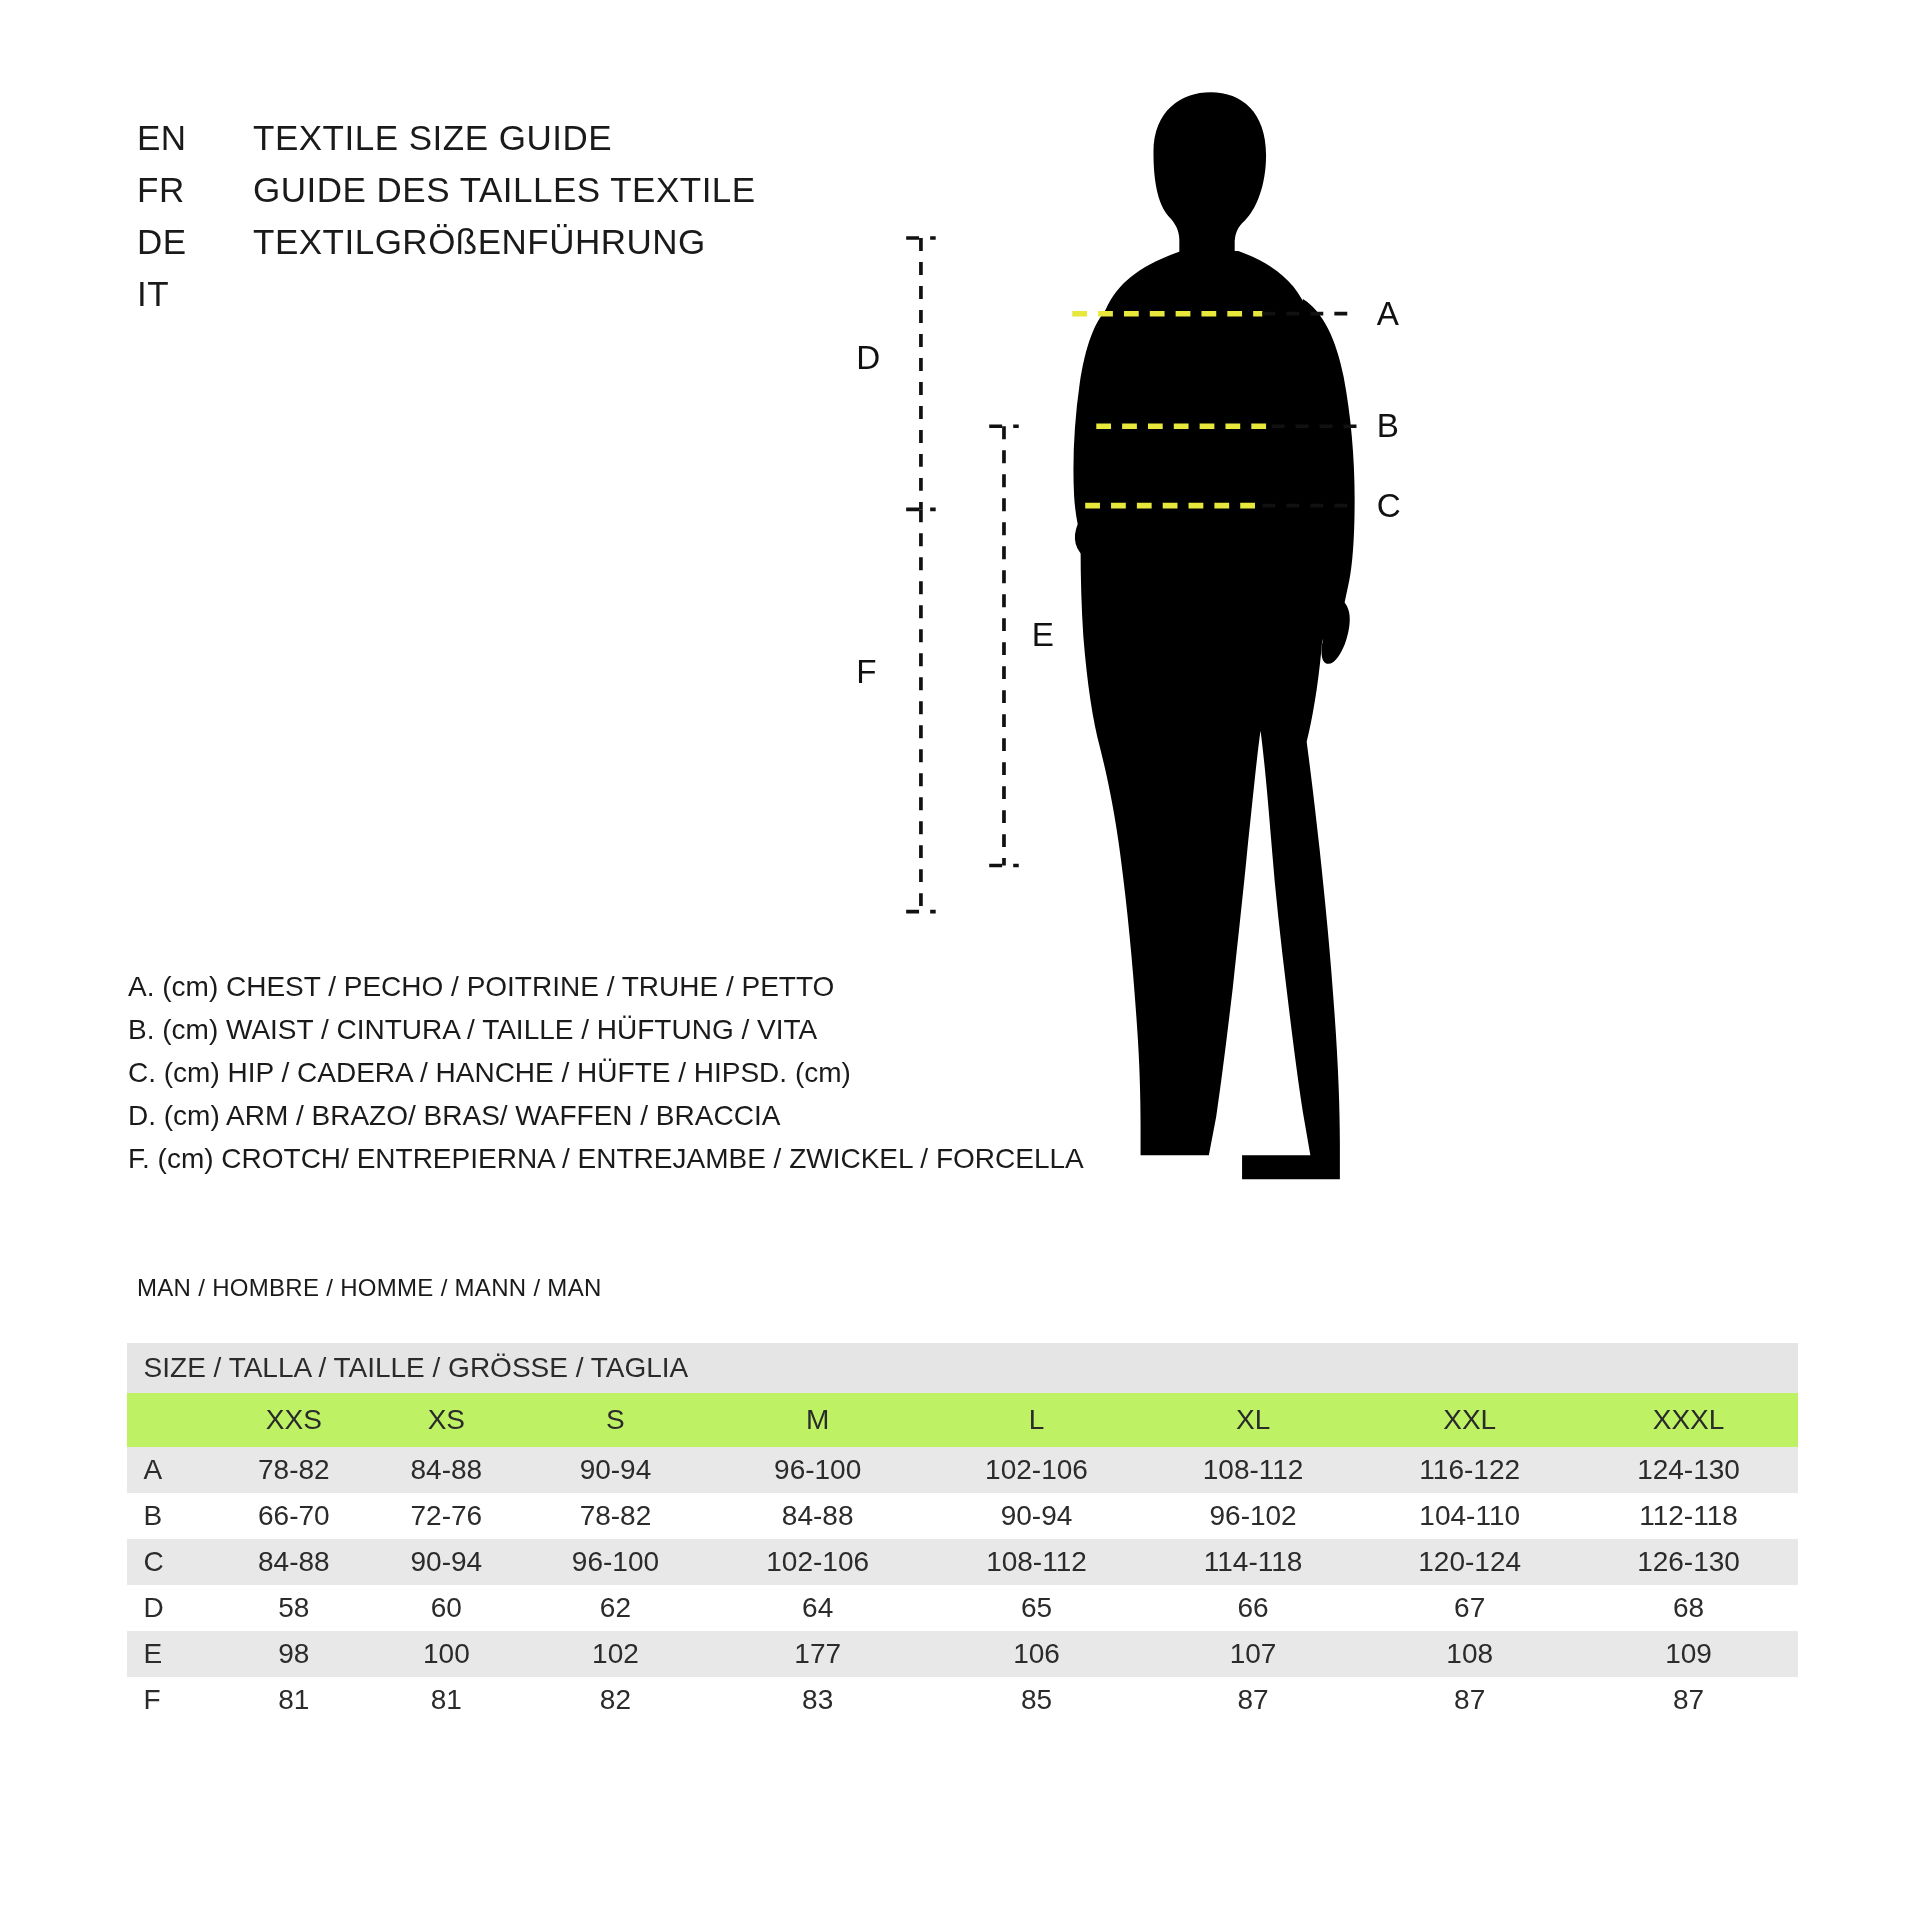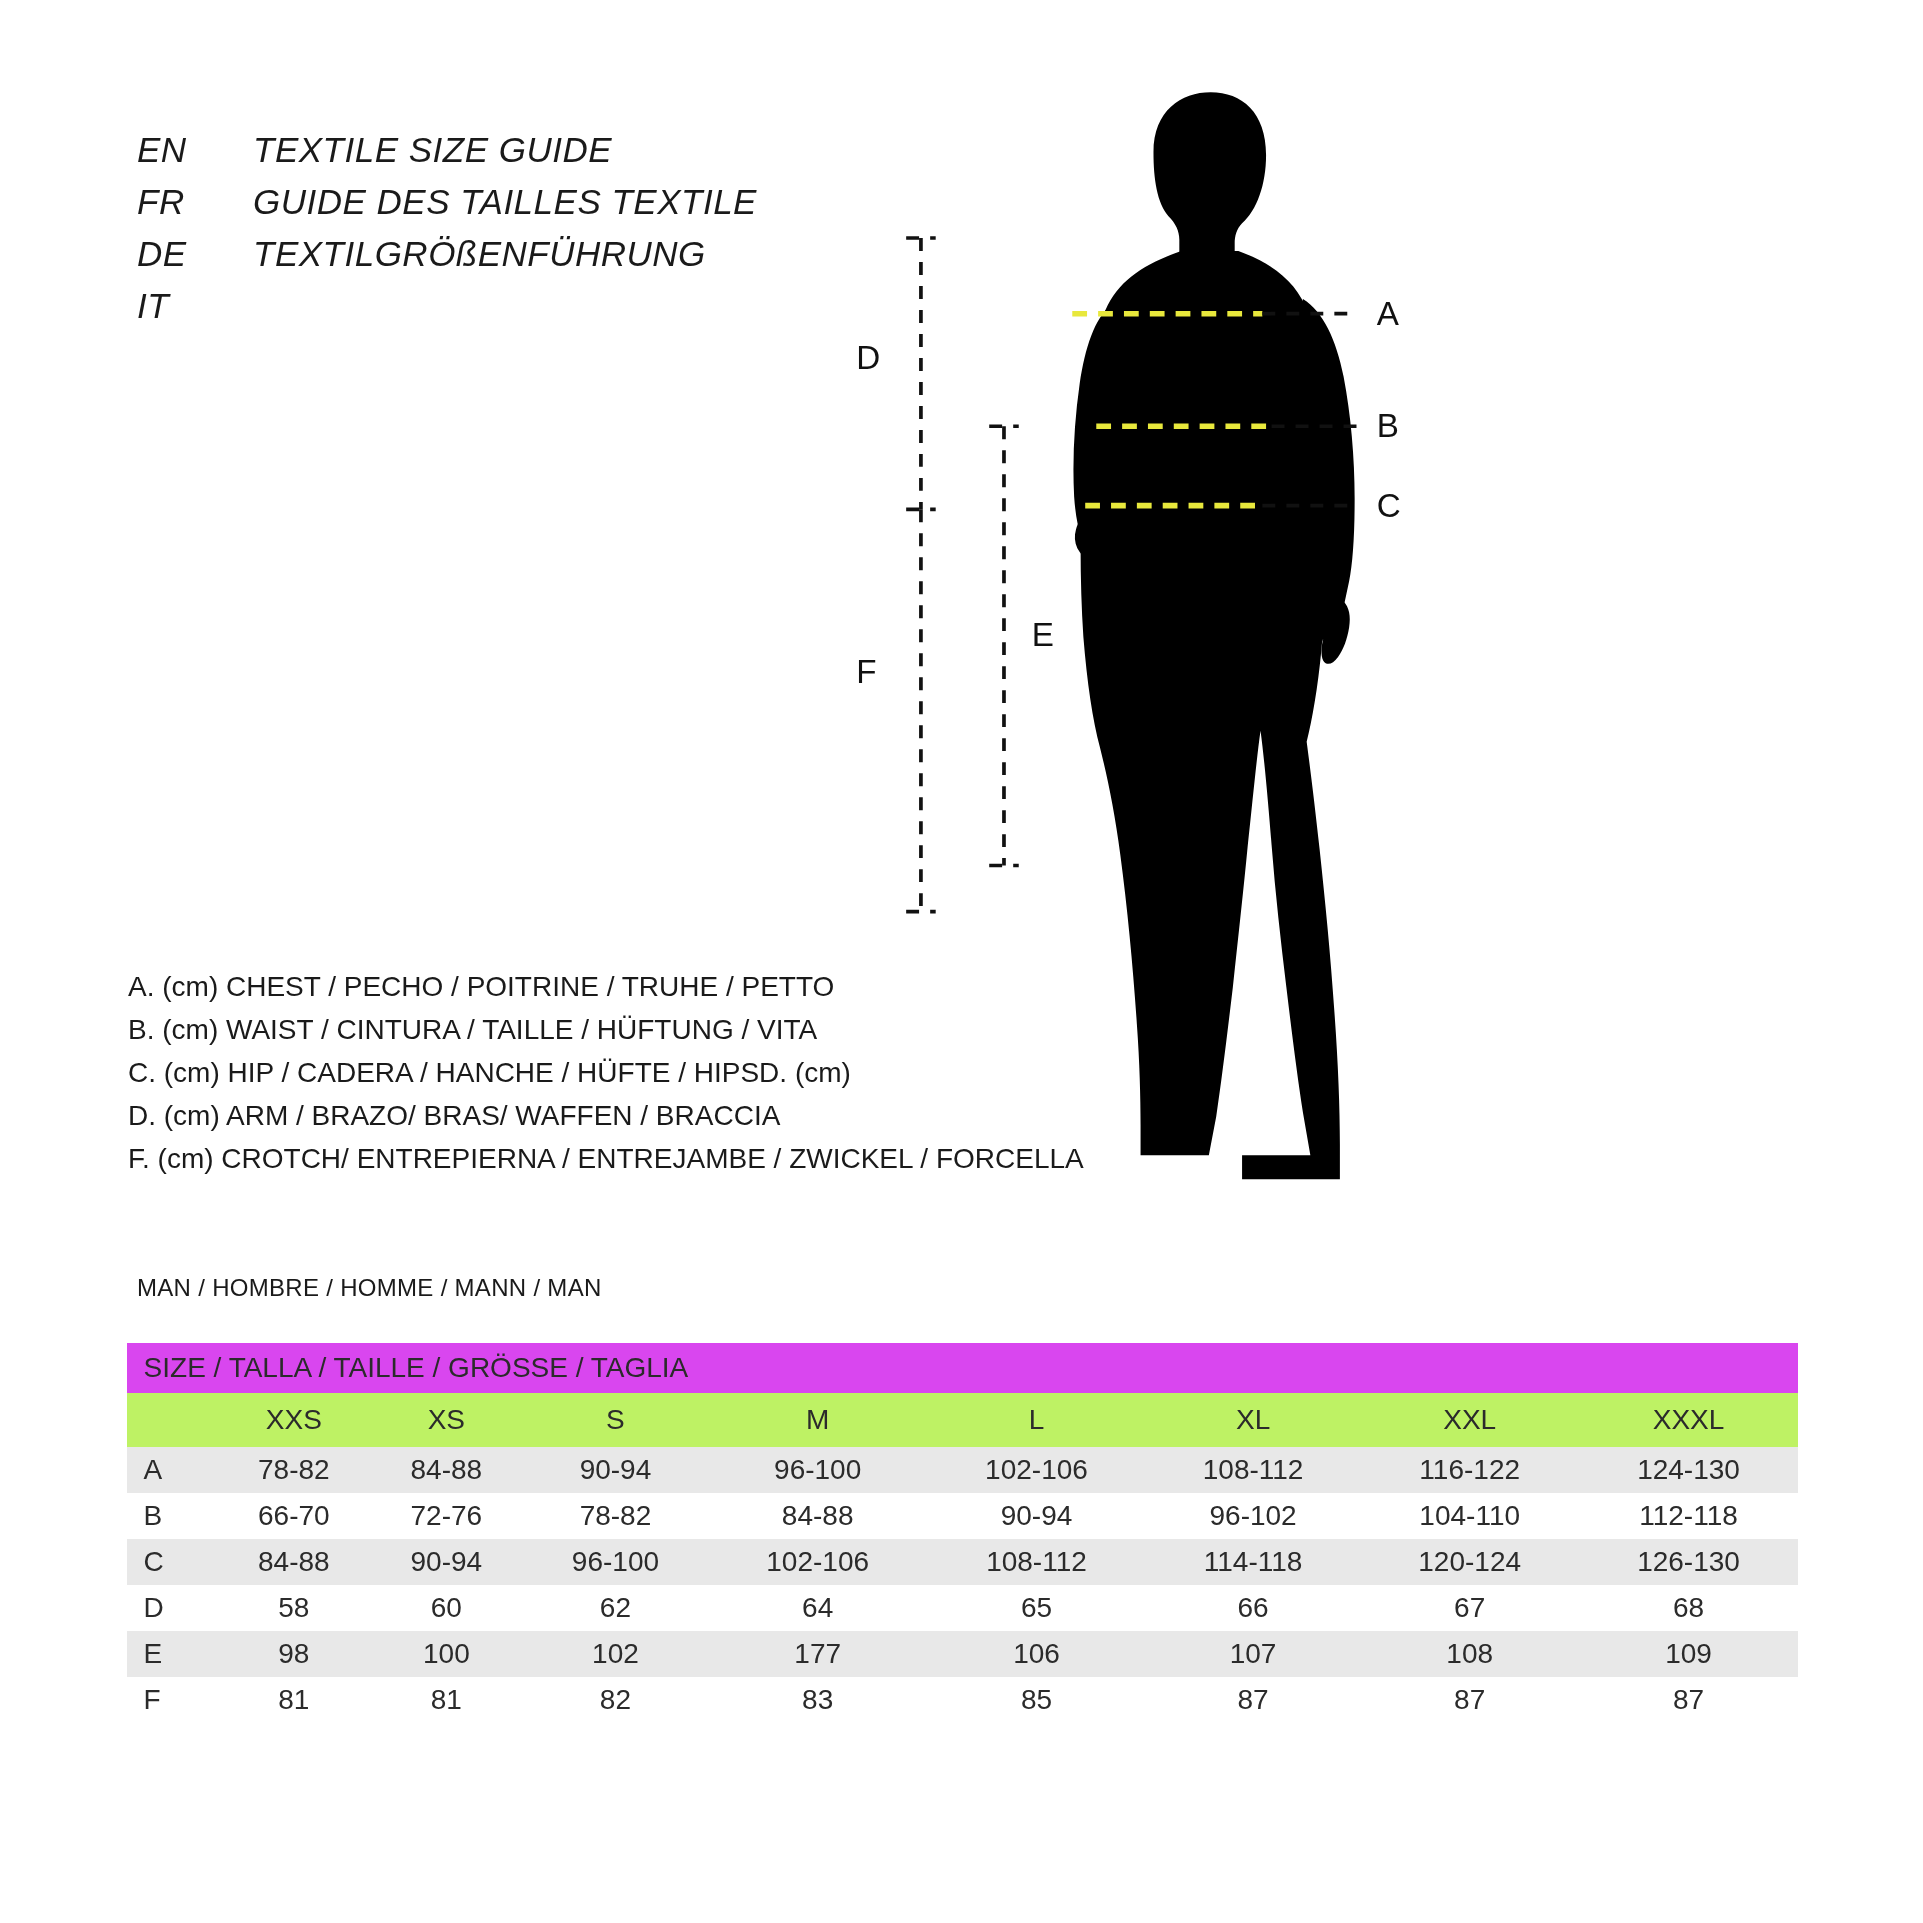--- a/index.html
+++ b/index.html
@@ -18,23 +18,22 @@
 
   
   #lang-block {
     position: absolute;
     left: 137px;
     top: 118px;
     width: 738px;
   }
   .lang-row {
     display: flex;
-    align-items: flex-end;
+    align-items: flex-start;
     height: 52px;
-    font-style: italic;
   }
   .lang-code {
     width: 116px;
     font-size: 35px;
     letter-spacing: 0.5px;
   }
   .lang-text {
     font-size: 35px;
     letter-spacing: 0.5px;
   }
@@ -83,21 +82,21 @@
     font-size: 28px;
   }
   #size-table td, #size-table th {
     padding: 0;
     font-weight: normal;
     text-align: center;
     height: 46px;
     color: #2b2b2b;
   }
   #size-table tr.header-band td {
-    background: #d946ef;
+    background: #e5e5e5;
     text-align: left;
     padding-left: 16.6px;
     height: 50px;
     font-size: 28px;
     color: #2b2b2b;
   }
   #size-table tr.sizes td {
     background: #bef264;
     height: 54px;
   }

